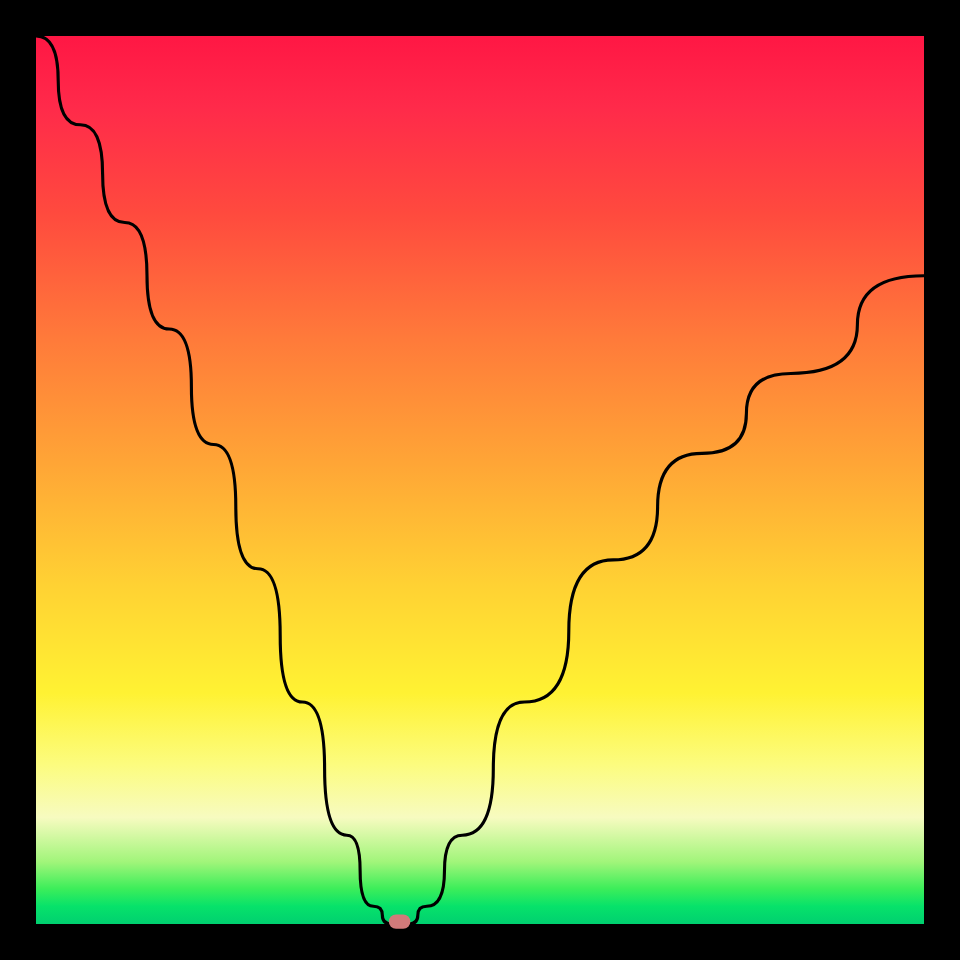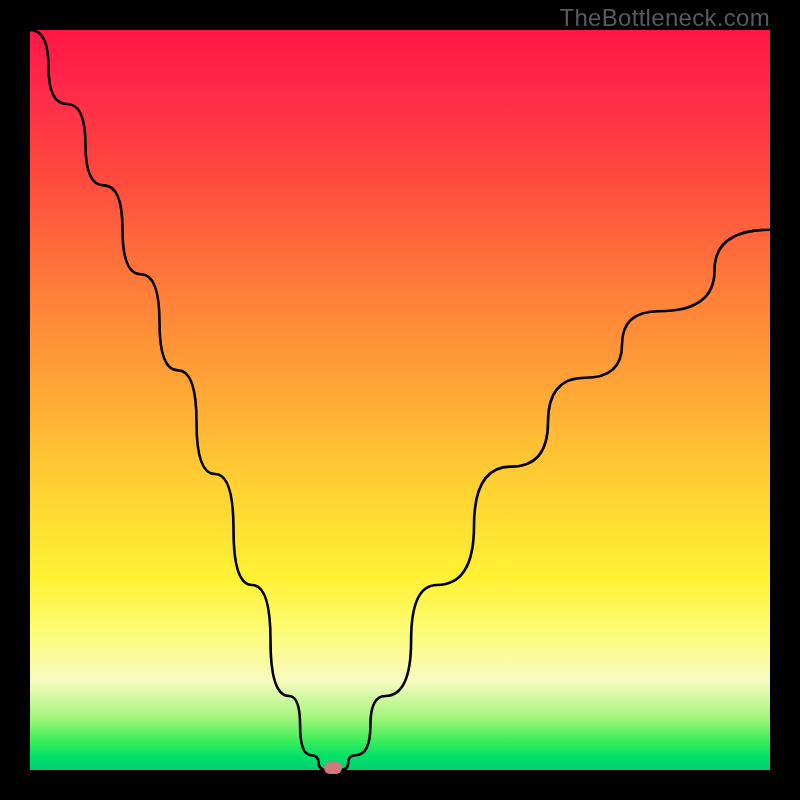--- a/index.html
+++ b/index.html
@@ -63,21 +63,20 @@
     height: 12px;
     border-radius: 6px;
     background: #d17a7a;
   }
 </style>
 </head>
 <body>
 
 <div class="frame">
 
-  <div class="watermark">TheBottleneck.com</div>
 
   <div class="plot-area">
 
     <svg class="curve" viewBox="0 0 740 740" preserveAspectRatio="none">
       <path id="curve-path" d="M 0 0 Q 18.5 0 18.5 37 Q 18.5 74 37 74 Q 55.5 74 55.5 114.69999999999999 Q 55.5 155.39999999999998 74 155.39999999999998 Q 92.5 155.39999999999998 92.5 199.79999999999998 Q 92.5 244.2 111 244.2 Q 129.5 244.2 129.5 292.29999999999995 Q 129.5 340.4 148 340.4 Q 166.5 340.4 166.5 392.2 Q 166.5 444 185 444 Q 203.5 444 203.5 499.5 Q 203.5 555 222 555 Q 240.5 555 240.5 610.5 Q 240.5 666 259 666 Q 270.1 666 270.1 695.6 Q 270.1 725.2 281.2 725.2 Q 288.6 725.2 288.6 732.6 Q 288.6 740 296 740 Q 303.4 740 303.4 740 Q 303.4 740 310.8 740 Q 318.20000000000005 740 318.20000000000005 732.6 Q 318.20000000000005 725.2 325.6 725.2 Q 340.4 725.2 340.4 695.6 Q 340.4 666 355.2 666 Q 381.1 666 381.1 610.5 Q 381.1 555 407.00000000000006 555 Q 444 555 444 495.8 Q 444 436.6 481 436.6 Q 518 436.6 518 392.2 Q 518 347.79999999999995 555 347.79999999999995 Q 592 347.79999999999995 592 314.5 Q 592 281.2 629 281.2 Q 684.5 281.2 684.5 240.50000000000003 Q 684.5 199.80000000000007 740 199.80000000000007" fill="none" stroke="#000" stroke-width="2.6"></path>
     </svg>
 
     <div class="marker" id="min-marker" style="left: 294.4px; top: 732px;"></div>
 
   </div>

